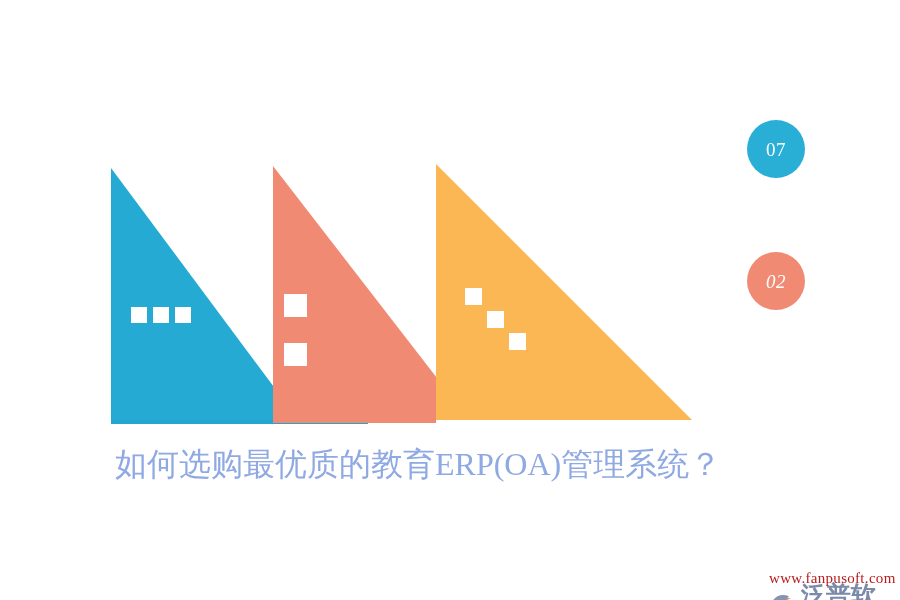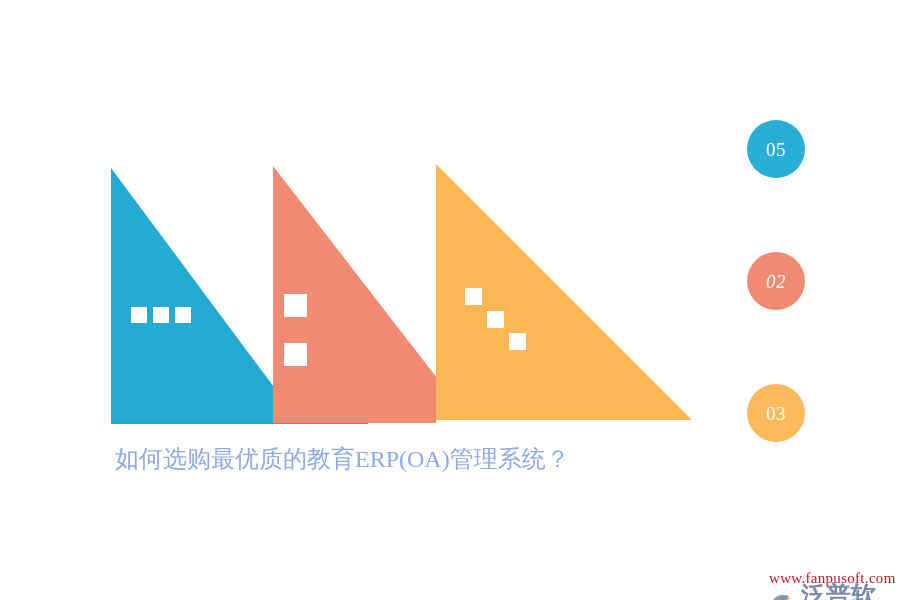--- a/index.html
+++ b/index.html
@@ -104,21 +104,21 @@
   .num-circle.c2 { top: 252px; background: #f08a72; font-style: italic; }
   .num-circle.c3 { top: 384px; background: #fdba5a; }
 
   
   .main-title {
     position: absolute;
     left: 115px;
     top: 443px;
     width: 620px;
     font-family: "Liberation Serif", "DejaVu Serif", serif;
-    font-size: 24px;
+    font-size: 32px;
     font-weight: 400;
     color: #8fa9e3;
     white-space: nowrap;
     letter-spacing: 0px;
   }
 
   
   .logo-block {
     position: absolute;
     left: 768px;
@@ -178,27 +178,24 @@
     <div class="dot" style="left:284px; top:343px; width:23px; height:23px;"></div>
 
     <div class="shape-orange"></div>
     <div class="dot" style="left:465px; top:288px; width:17px; height:17px;"></div>
     <div class="dot" style="left:487px; top:311px; width:17px; height:17px;"></div>
     <div class="dot" style="left:509px; top:333px; width:17px; height:17px;"></div>
   </div>
 
   <div class="circle-col">
     <div class="num-circle c1">
-      <span>05</span>
+      <span>07</span>
     </div>
     <div class="num-circle c2">
       <span>02</span>
-    </div>
-    <div class="num-circle c3">
-      <span>03</span>
     </div>
   </div>
 
   <div class="main-title">如何选购最优质的教育ERP(OA)管理系统？</div>
 
   <div class="logo-block">
     <div class="logo-row">
       <span class="logo-mark">
         <svg viewBox="0 0 32 32" width="30" height="30" xmlns="http://www.w3.org/2000/svg">
           <path d="M24.5 6.2 C21.5 4.4 17 4.6 14 7.0 C11.6 8.9 10.6 11.6 10.4 14.6 L10.4 15.0 L17.0 15.0 C17.2 12.3 18.0 9.8 20.0 8.0 C21.3 6.8 23.0 6.2 24.5 6.2 Z" fill="#e8956f"></path>

